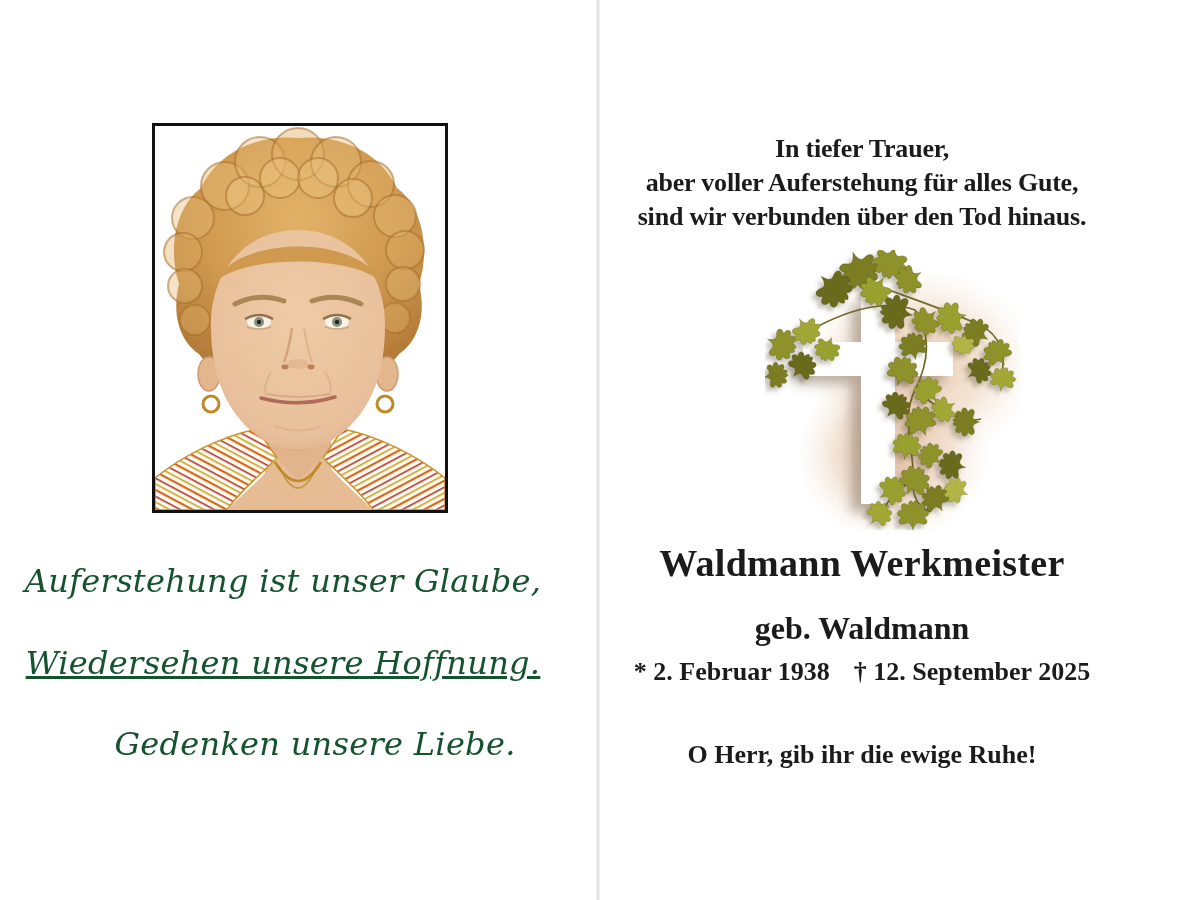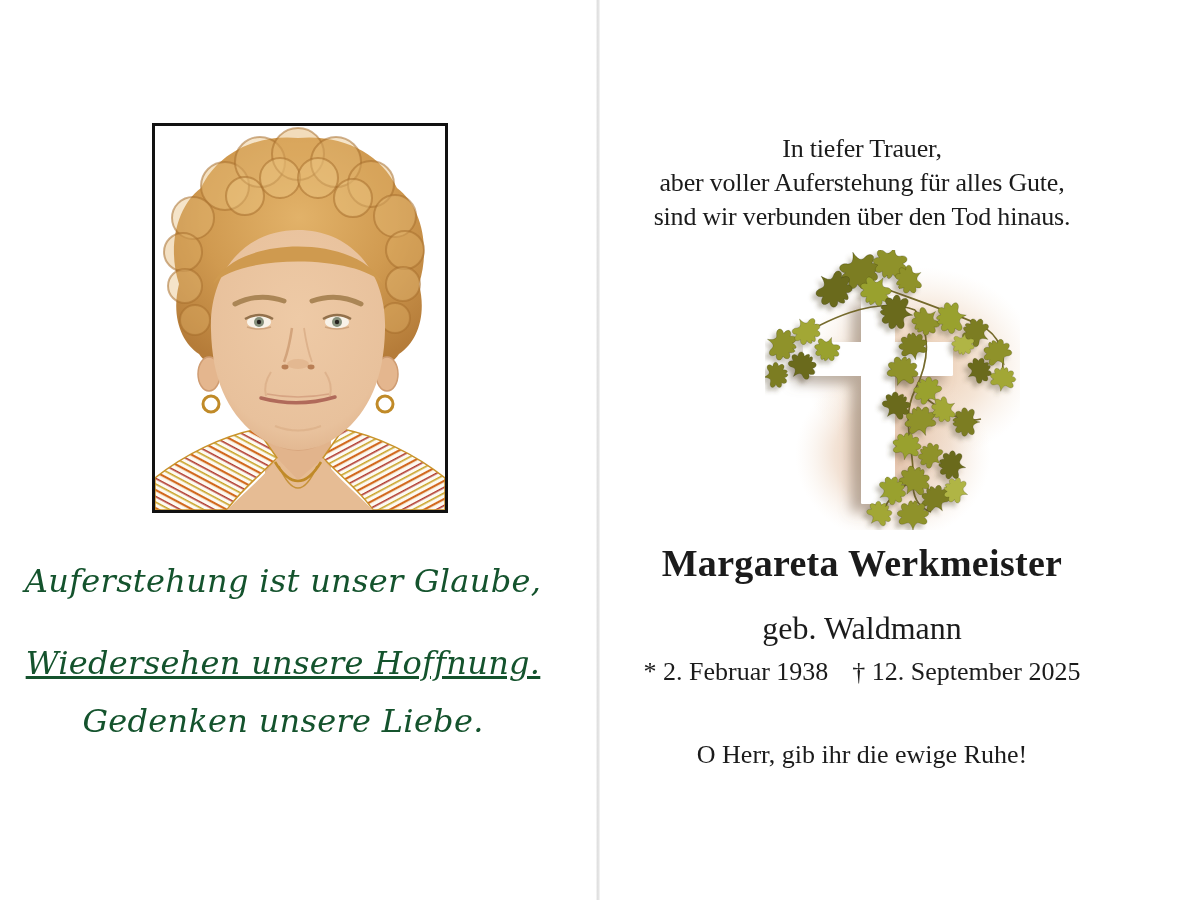--- a/index.html
+++ b/index.html
@@ -22,23 +22,23 @@
     border:3px solid #111111;background:#ffffff;
   }
   .photo-frame svg{display:block;}
   .verse-line{
     position:absolute;left:0;width:566px;margin:0;text-align:center;
     font-family:"DejaVu Serif", serif;font-style:italic;
     font-size:32px;letter-spacing:0.3px;color:#14532d;
   }
   .verse-1{top:562px;}
   .verse-2{top:644px;text-decoration:underline;}
-  .verse-3{top:702px;}
+  .verse-3{top:725px;padding-left:32px;}
   
-  .rp{position:absolute;left:599px;width:526px;text-align:center;margin:0;}
+  .rp{position:absolute;left:599px;width:526px;text-align:center;margin:0;font-weight:bold;}
   .intro{top:132px;font-size:26px;line-height:34px;letter-spacing:-0.2px;}
   .intro p{margin:0;}
   .cross-art{position:absolute;left:765px;top:250px;width:255px;height:280px;}
   .deceased-name{top:540px;font-size:38px;font-weight:bold;letter-spacing:0.3px;line-height:46px;}
   .maiden{top:610px;font-size:32px;}
   .dates{top:657px;font-size:26px;}
   .dates .sep{display:inline-block;width:24px;}
   .prayer{top:740px;font-size:26px;}
 </style>
 </head>
@@ -242,19 +242,19 @@
           <use href="#leaf" transform="translate(150,230) rotate(-150) scale(1.1)" fill="#8f9229"></use>
           <use href="#leaf" transform="translate(128,240) rotate(-120) scale(1.0)" fill="#99a12f"></use>
           <use href="#leaf" transform="translate(170,248) rotate(150) scale(1.0)" fill="#7c7d22"></use>
           <use href="#leaf" transform="translate(148,264) rotate(180) scale(1.1)" fill="#8f9229"></use>
           <use href="#leaf" transform="translate(115,263) rotate(-140) scale(0.9)" fill="#a2a735"></use>
           <use href="#leaf" transform="translate(190,240) rotate(110) scale(0.9)" fill="#b0b545"></use>
         </g>
       </svg>
     </div>
 
-    <h1 class="rp deceased-name">Margareta Werkmeister</h1>
+    <h1 class="rp deceased-name">Waldmann Werkmeister</h1>
     <p class="rp maiden">geb. Waldmann</p>
     <p class="rp dates"><span>* 2. Februar 1938</span><span class="sep"></span><span>† 12. September 2025</span></p>
     <p class="rp prayer">O Herr, gib ihr die ewige Ruhe!</p>
   </div>
 
 </div>
 
 </body></html>

